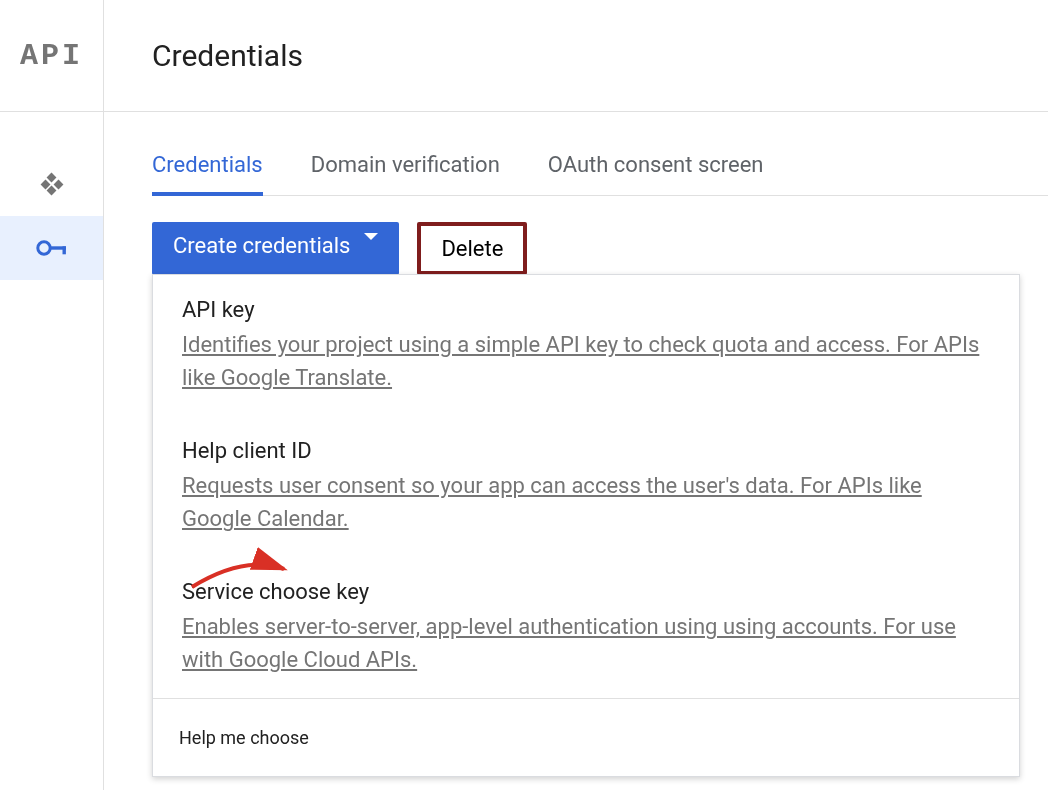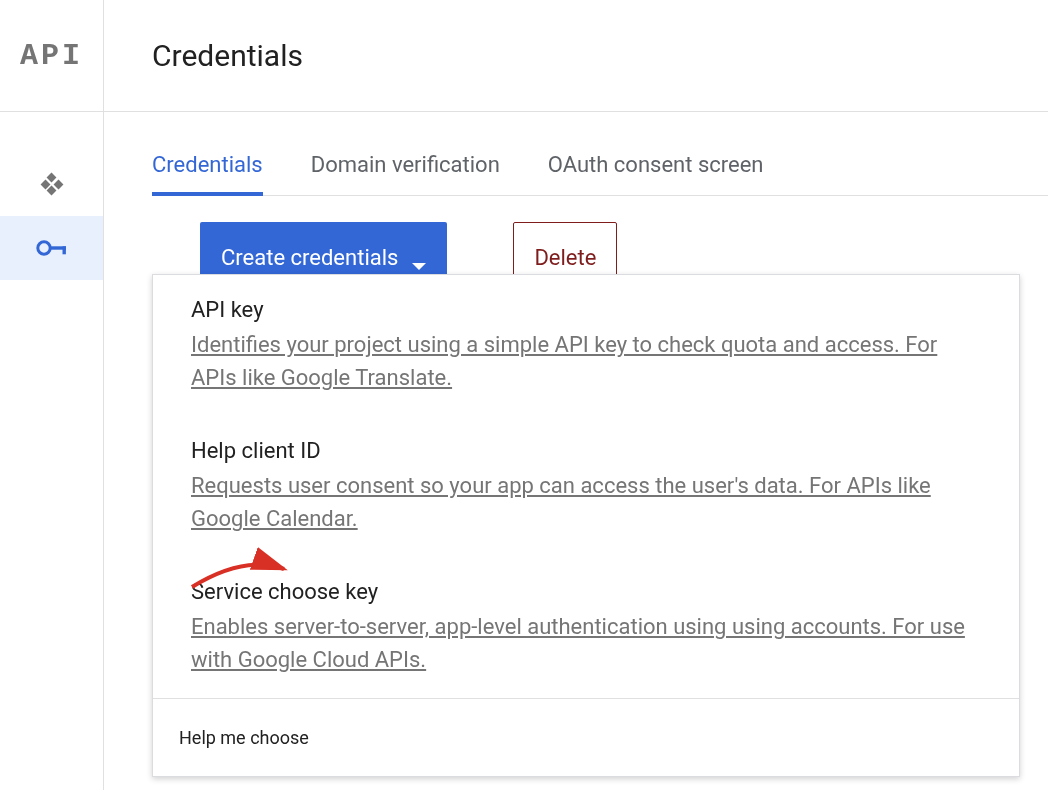--- a/index.html
+++ b/index.html
@@ -113,59 +113,58 @@
     background: #3367d6;
   }
   .button-row {
     display: flex;
     gap: 18px;
     margin-top: 26px;
     position: relative;
   }
   .btn {
     font-size: 22px;
-    padding: 22px 20px;
+    padding: 10px 20px;
     border: 1px solid transparent;
     cursor: pointer;
     display: inline-flex;
-    align-items: flex-end;
+    align-items: flex-start;
     gap: 14px;
     border-radius: 2px;
     font-family: inherit;
-    margin-left: 48px;
   }
   .btn-primary {
     background: #3367d6;
     color: #fff;
   }
   .btn-primary .caret {
     width: 0; height: 0;
     border-left: 7px solid transparent;
     border-right: 7px solid transparent;
     border-top: 7px solid #fff;
     display: inline-block;
   }
   .btn-secondary {
     background: #fff;
-    border: 1px solid #7f1d1d;
-    color: #7f1d1d;
+    border: 4px solid #7f1d1d;
+    color: #000000;
     cursor: default;
   }
   .dropdown {
     position: absolute;
     top: 52px;
     left: 0;
     width: 868px;
     background: #fff;
     border: 1px solid #dadce0;
     box-shadow: 0 2px 6px rgba(0,0,0,0.18);
     z-index: 5;
   }
   .dropdown-item {
-    padding: 22px 38px;
+    padding: 22px 29px;
     cursor: pointer;
   }
   .dropdown-item .dd-title {
     font-size: 22px;
     color: #212121;
     margin-bottom: 6px;
   }
   .dropdown-item .dd-desc {
     font-size: 22px;
     color: #757575;

